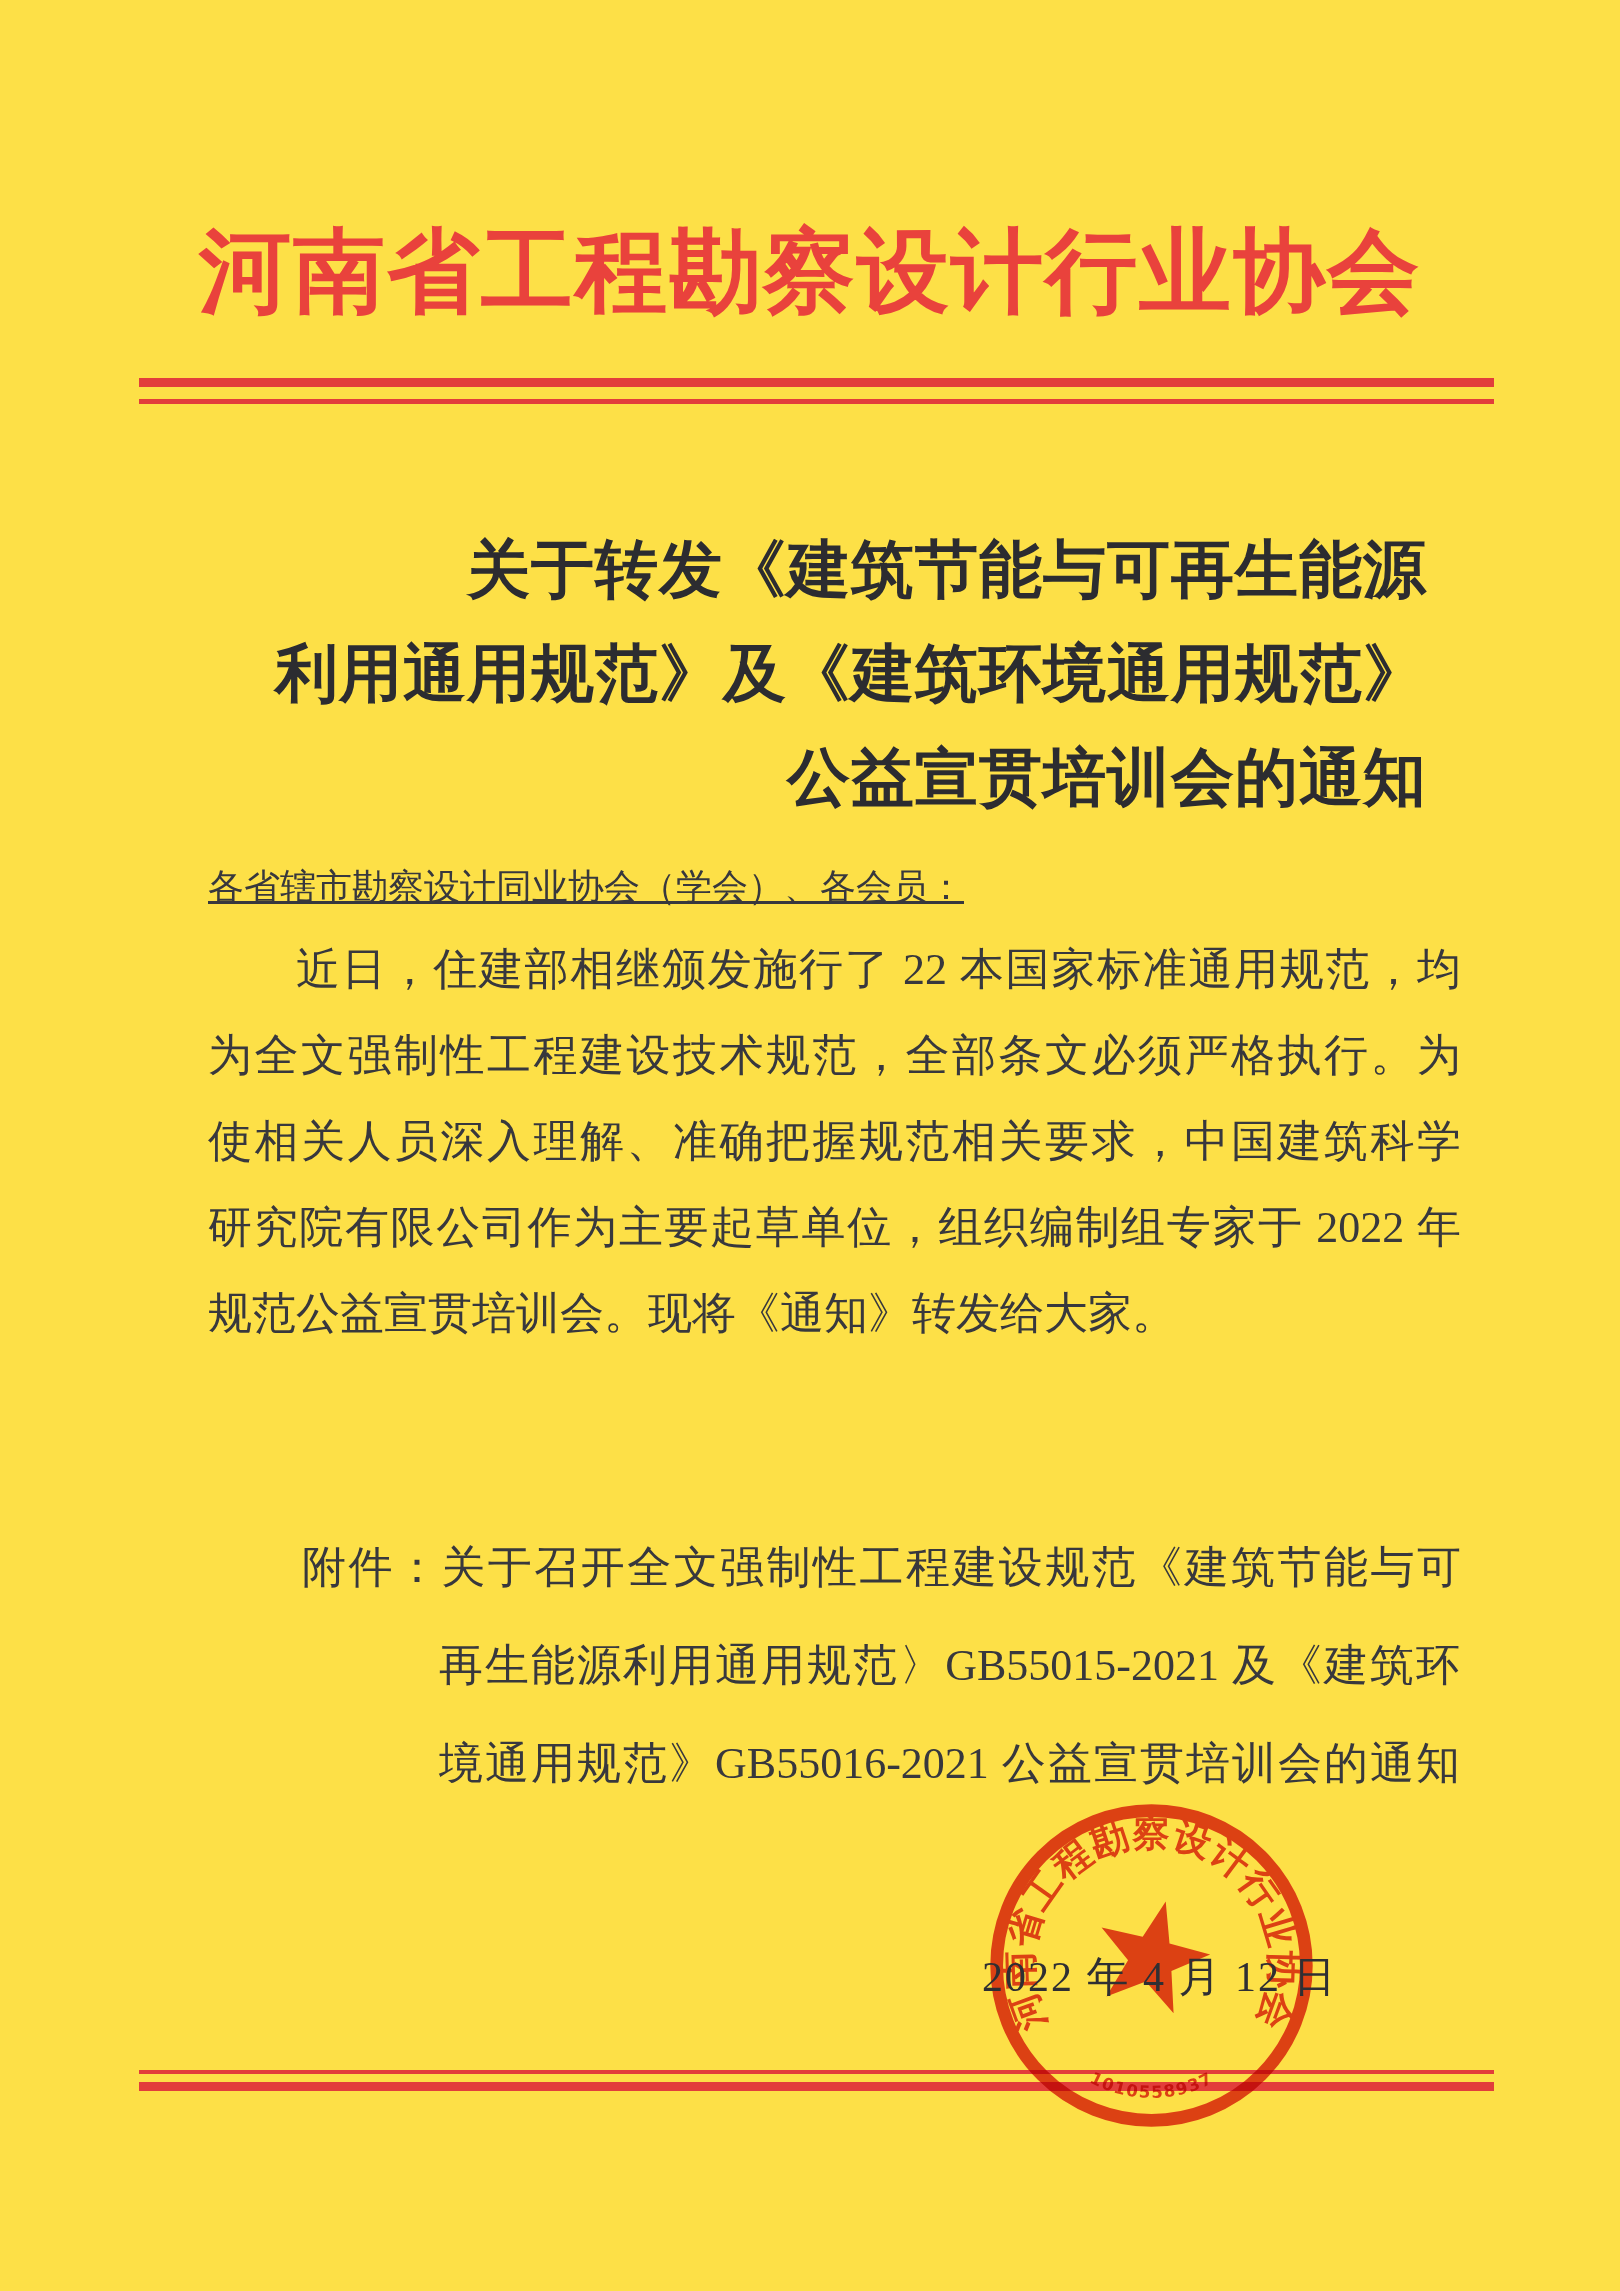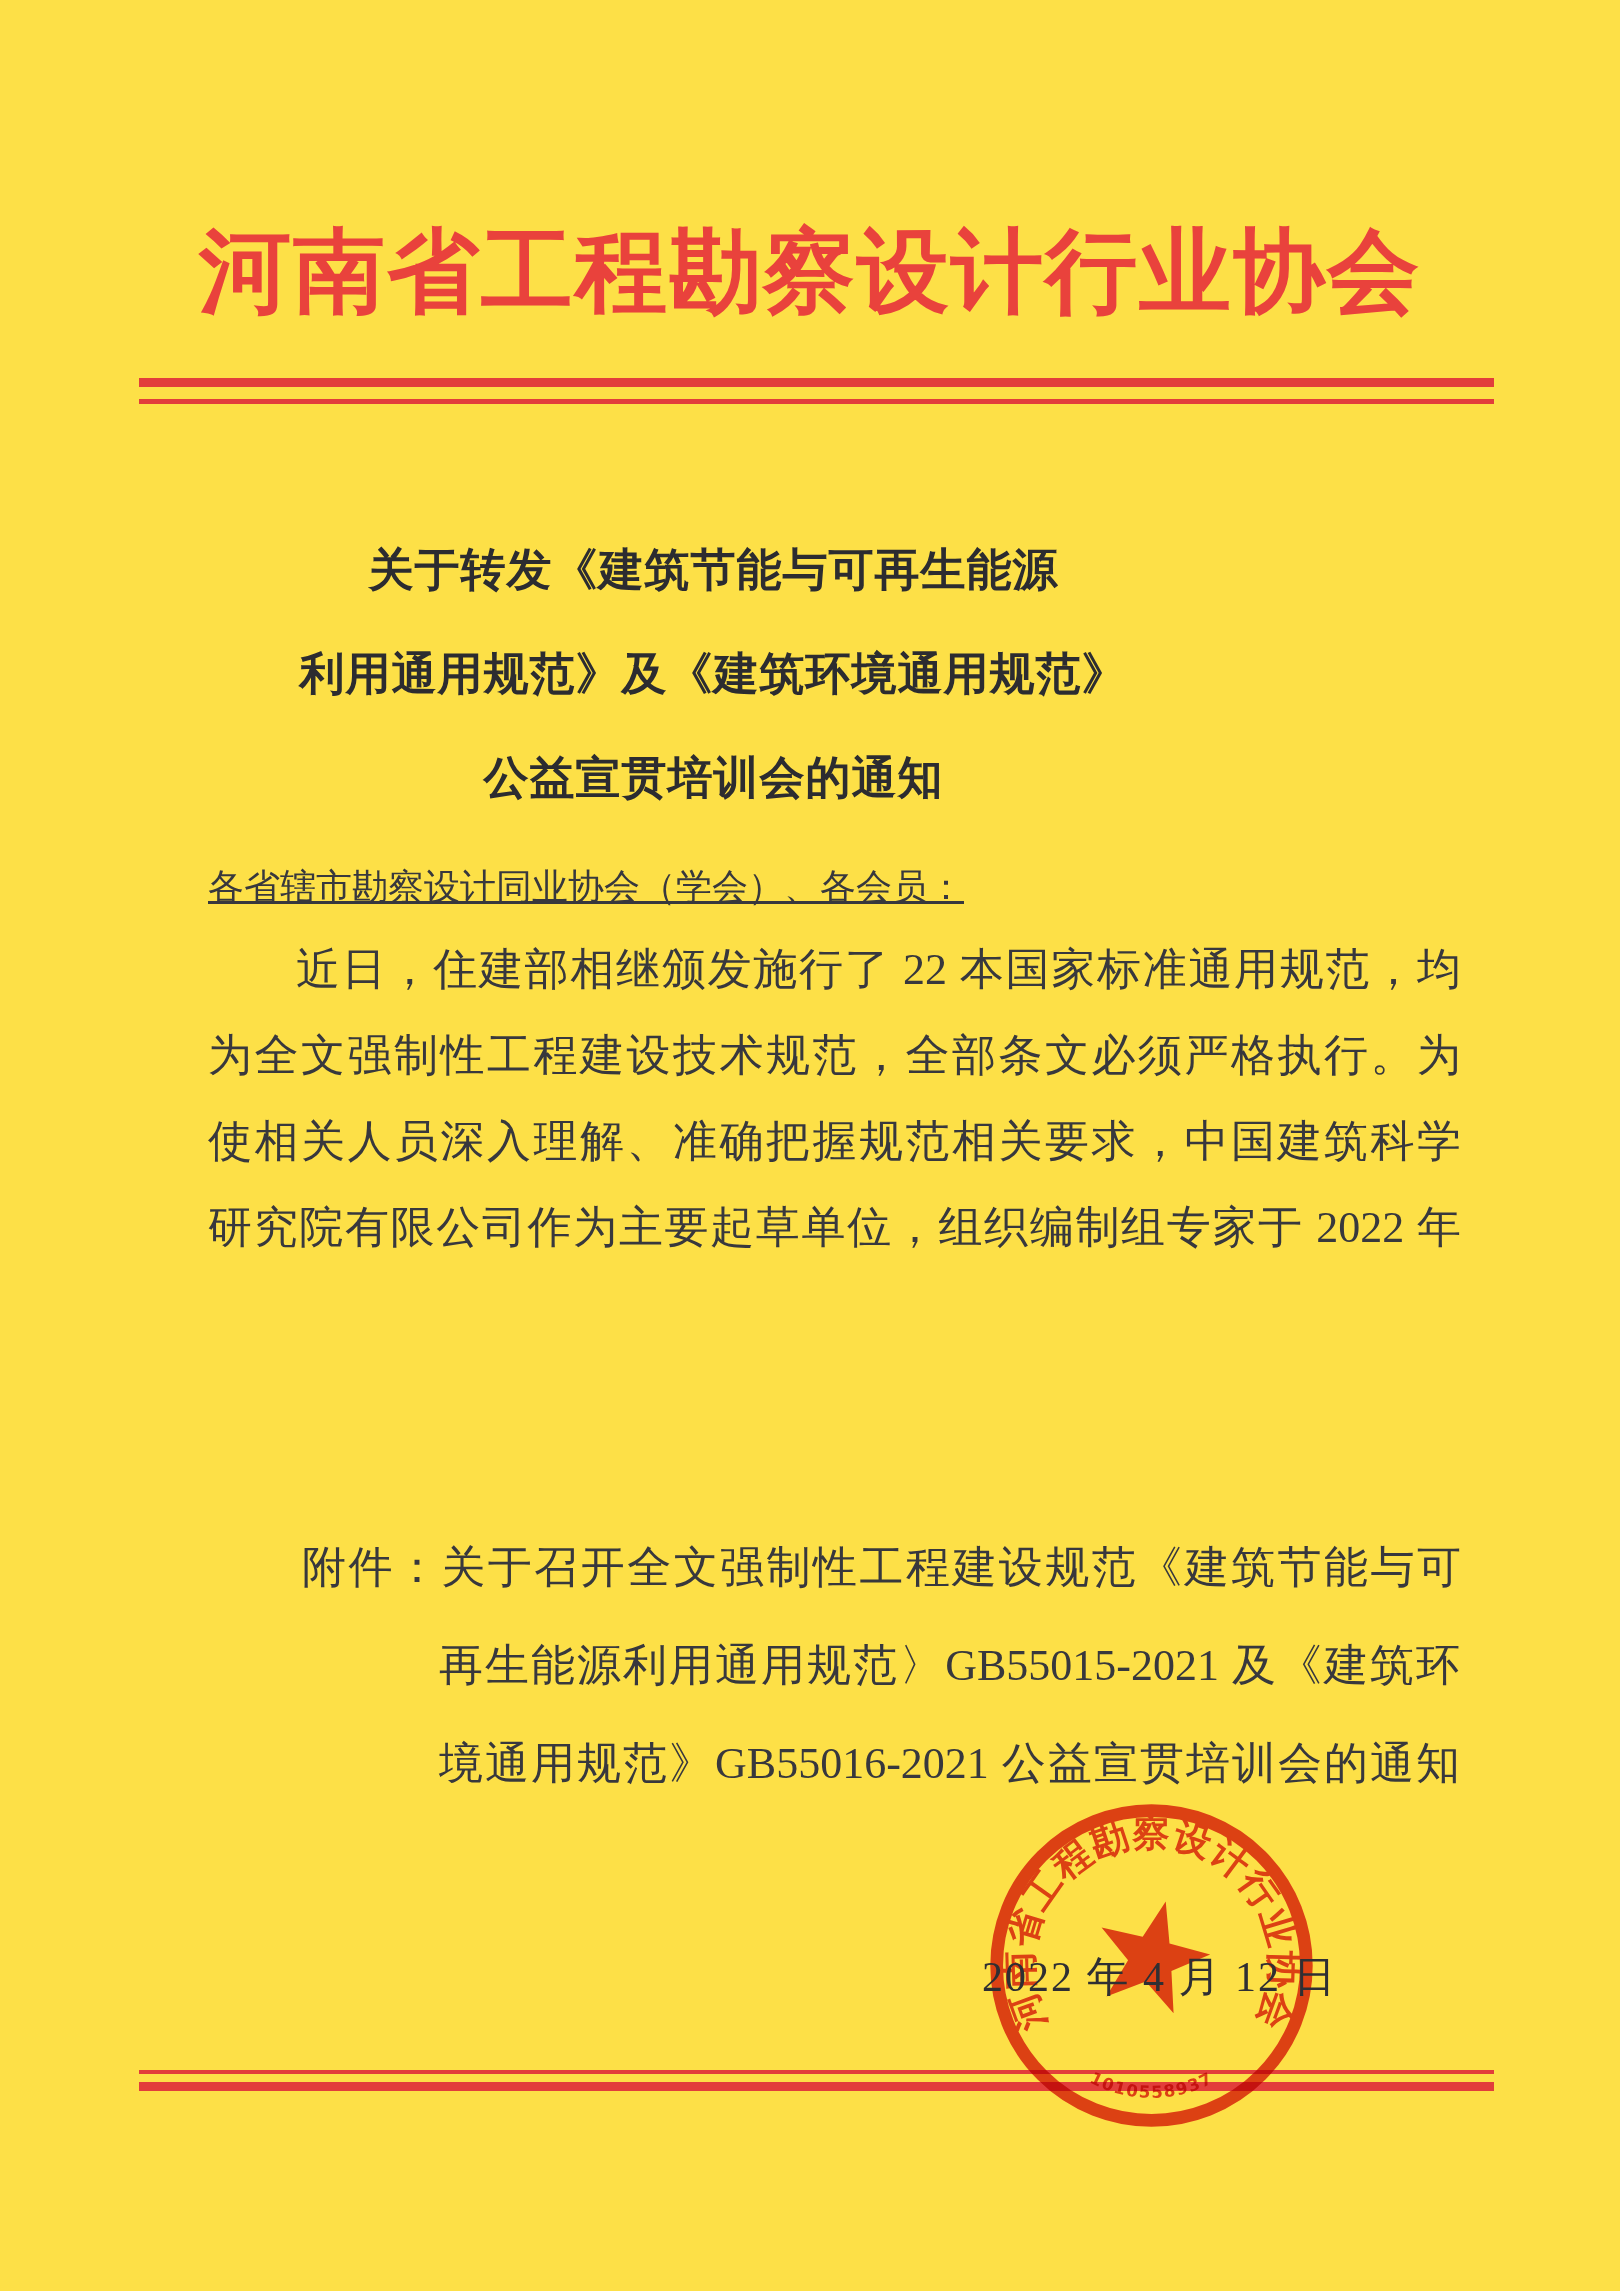--- a/index.html
+++ b/index.html
@@ -22,22 +22,22 @@
     white-space:nowrap;
   }
   .rule{position:absolute;left:139px;width:1355px;background:var(--red-line);}
   .rule-top-thick{top:378px;height:8.8px;}
   .rule-top-thin{top:399px;height:4.9px;}
   .rule-bottom-thin{top:2070px;height:3.9px;}
   .rule-bottom-thick{top:2082px;height:8.8px;}
   
   .notice-title{
     position:absolute;left:0;top:518px;width:1427px;
-    text-align:center;color:#2c2c30;
-    font-size:45px;font-weight:700;line-height:104px;
+    text-align:right;color:#2c2c30;
+    font-size:63px;font-weight:700;line-height:104px;
     letter-spacing:1px;
   }
   
   .salutation{
     position:absolute;left:208px;top:858px;width:1264px;
     font-size:36px;color:#38383d;line-height:59px;
     white-space:nowrap;
     text-decoration:underline;
   }
   
@@ -83,20 +83,21 @@
     <div>公益宣贯培训会的通知</div>
   </div>
 
   <div class="salutation">各省辖市勘察设计同业协会（学会）、各会员：</div>
 
   <div class="body-block">
     <div class="body-line indent">近日，住建部相继颁发施行了 22 本国家标准通用规范，均</div>
     <div class="body-line">为全文强制性工程建设技术规范，全部条文必须严格执行。为</div>
     <div class="body-line">使相关人员深入理解、准确把握规范相关要求，中国建筑科学</div>
     <div class="body-line">研究院有限公司作为主要起草单位，组织编制组专家于 2022 年</div>
+    <div class="body-line flush">规范公益宣贯培训会。现将《通知》转发给大家。</div>
   </div>
 
   <div class="att-line att-1">附件：关于召开全文强制性工程建设规范《建筑节能与可</div>
   <div class="att-line att-2">再生能源利用通用规范〉GB55015-2021 及《建筑环</div>
   <div class="att-line att-3">境通用规范》GB55016-2021 公益宣贯培训会的通知</div>
 
   <svg class="seal" viewBox="0 0 350 350" aria-hidden="true">
     <defs>
       <path id="sealArcTop" d="M 71.5 239.6 A 122 122 0 1 1 278.5 239.6" fill="none"></path>
       <path id="sealArcBottom" d="M 113.7 295.3 A 135 135 0 0 0 236.3 295.3" fill="none"></path>

